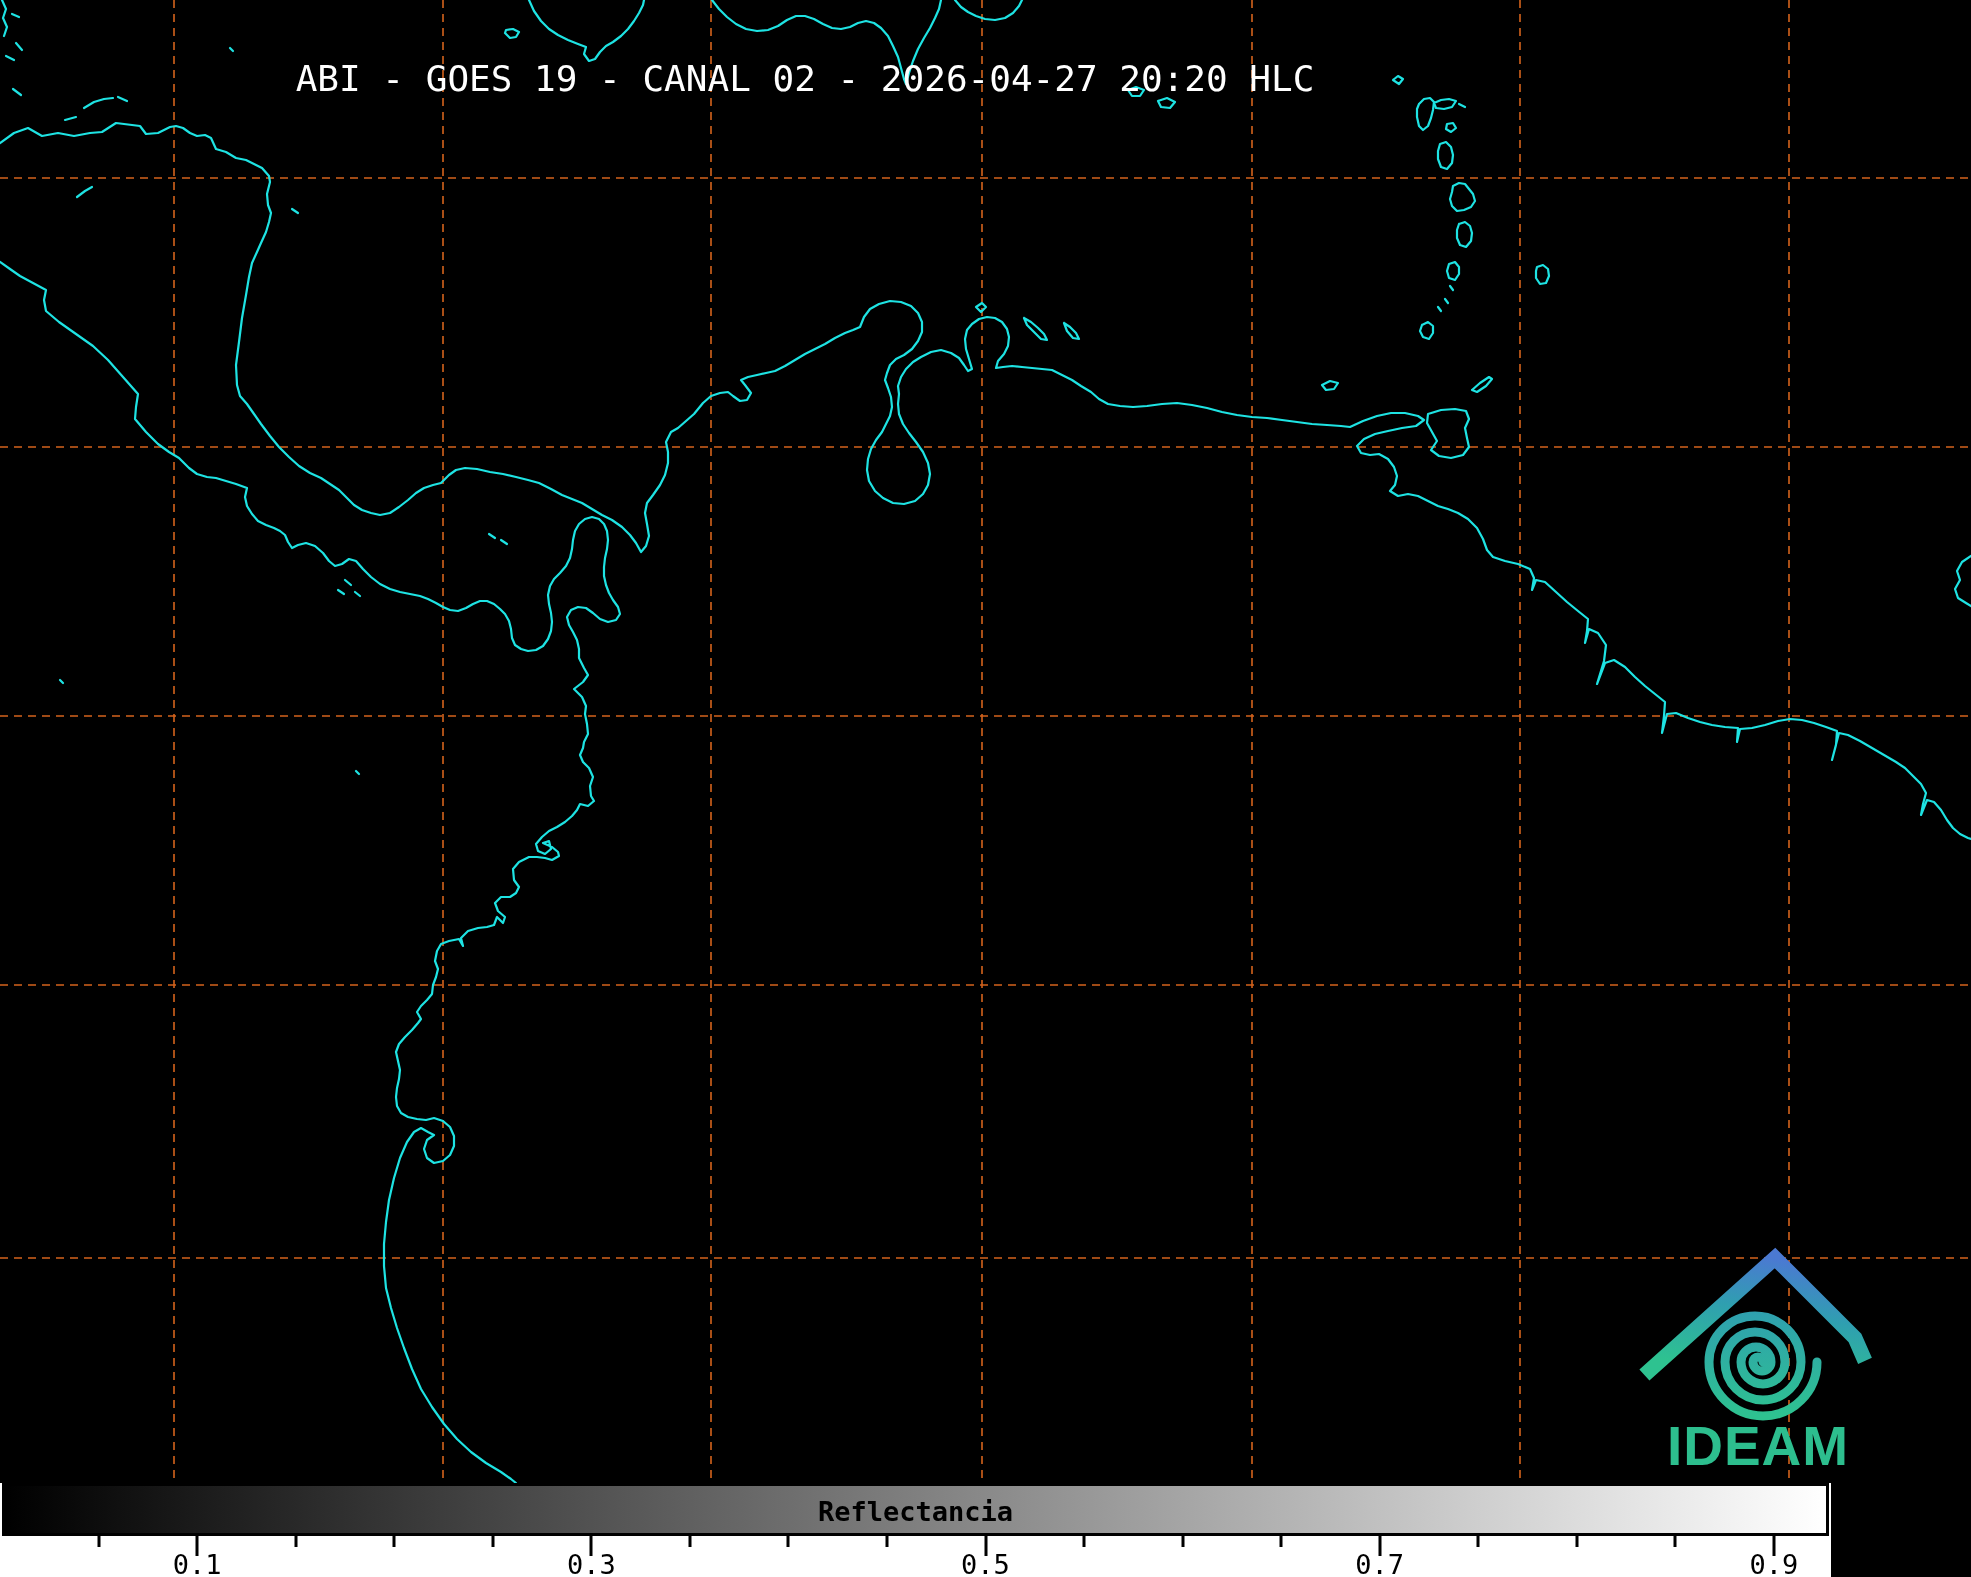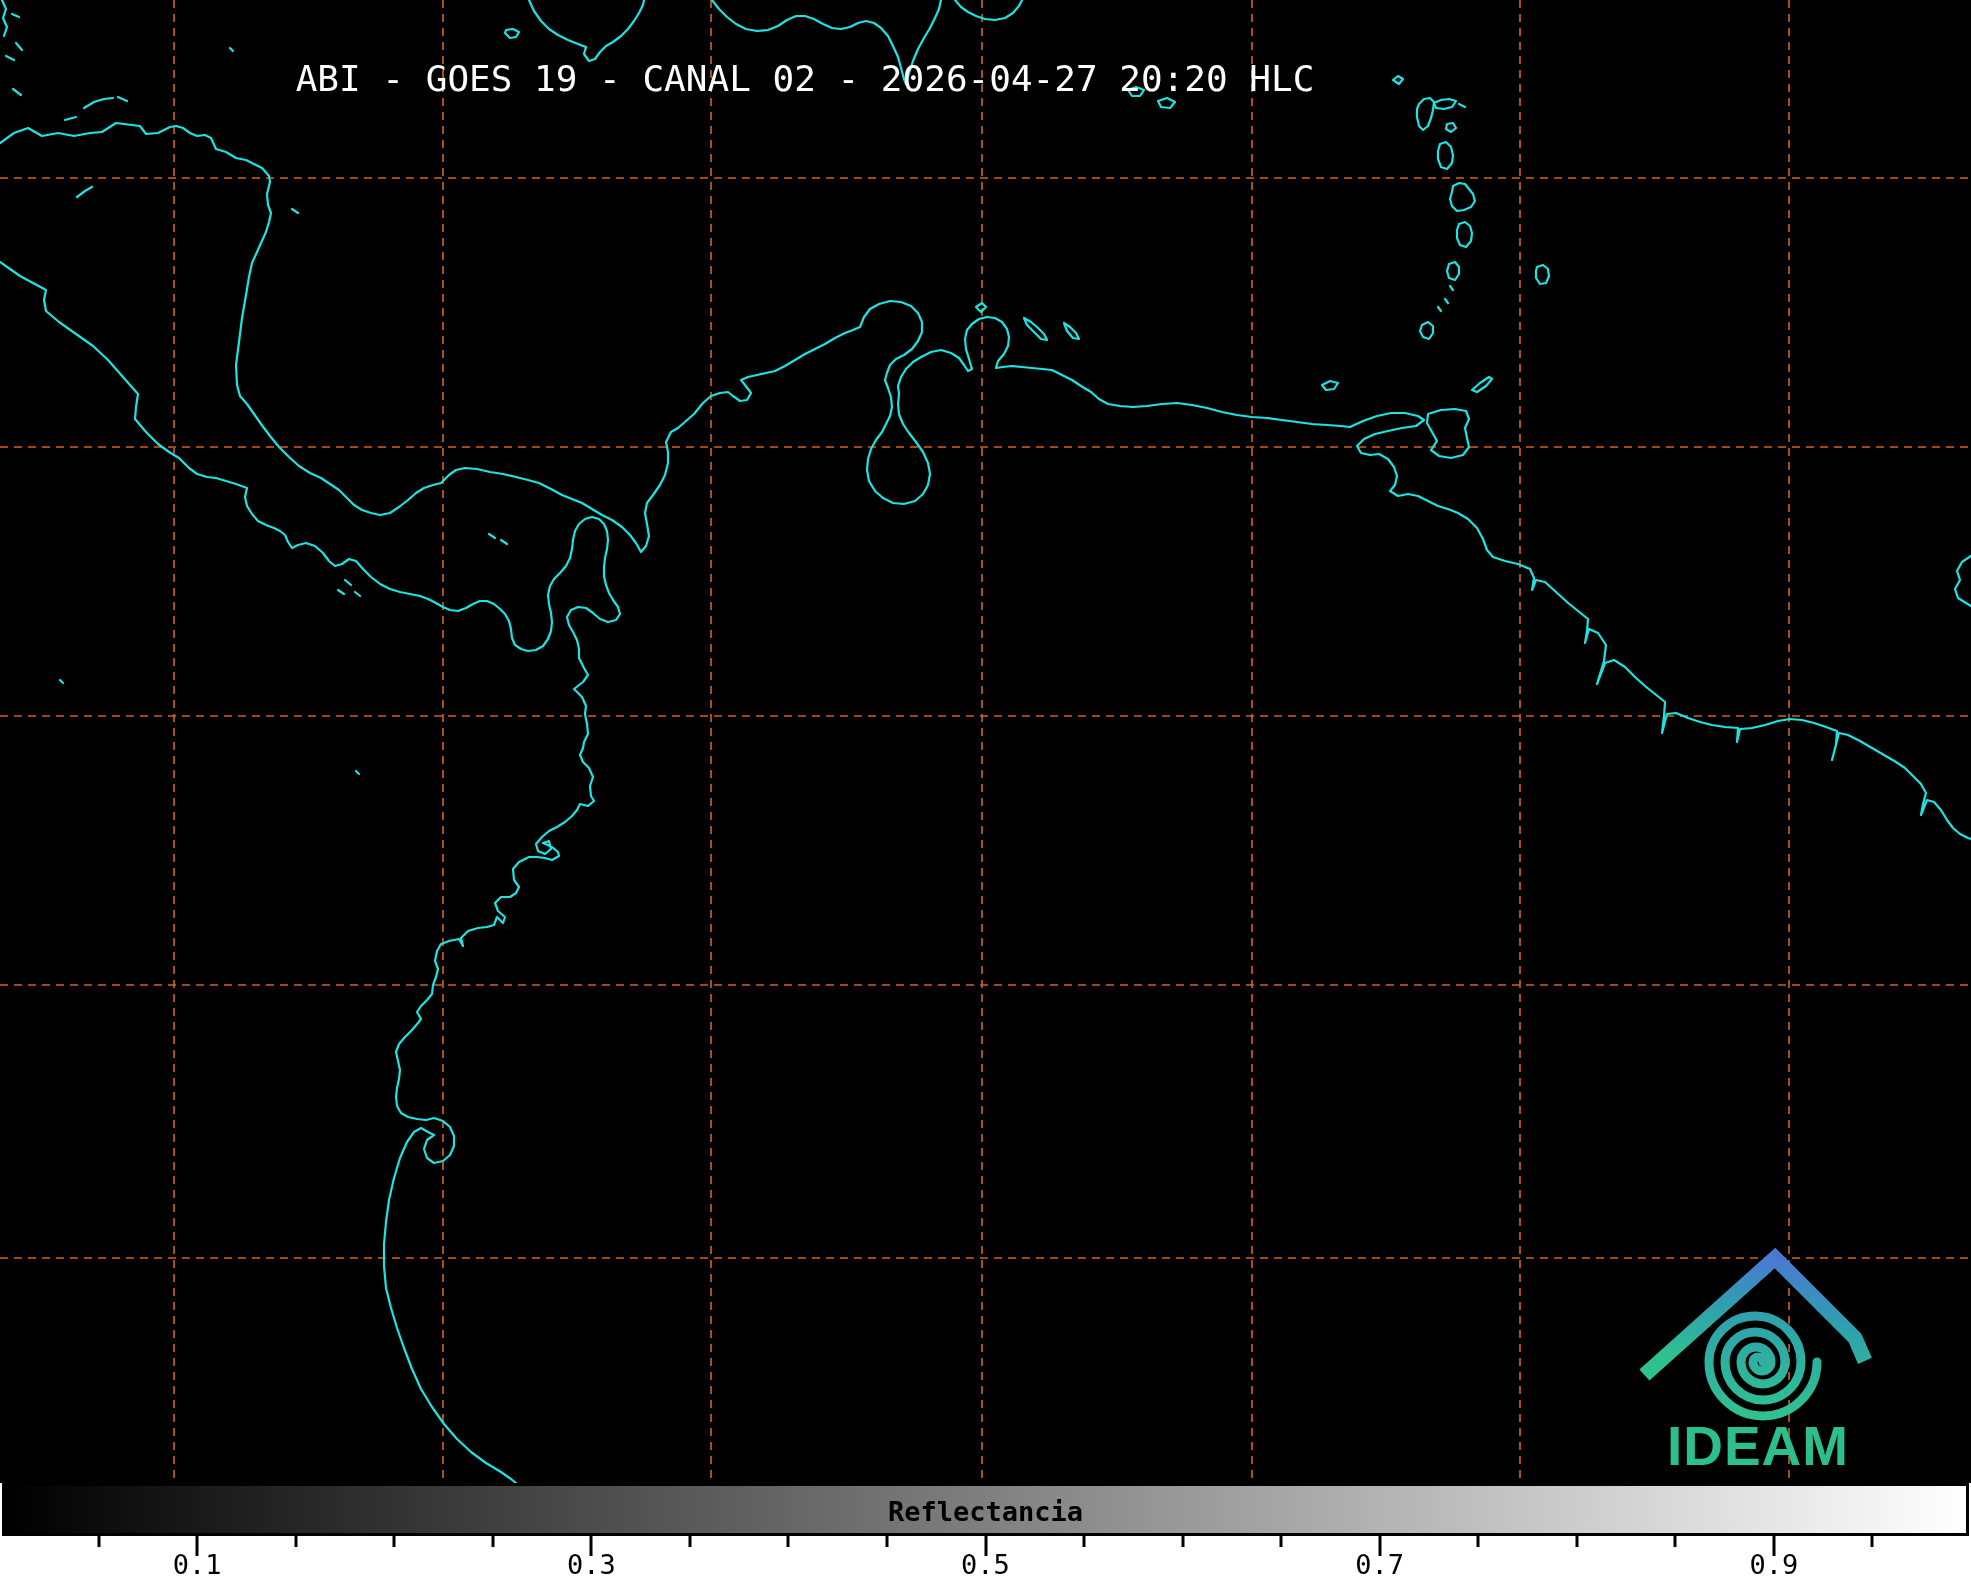--- a/index.html
+++ b/index.html
@@ -5,21 +5,21 @@
   html,body{margin:0;padding:0;background:#222;}
   .screen{position:relative;width:1971px;height:1577px;background:#000;overflow:hidden;
           font-family:"DejaVu Sans Mono","Liberation Mono",monospace;}
   .map-area{position:absolute;left:0;top:0;width:1610px;height:1483px;background:#000;}
   #map-svg{position:absolute;left:0;top:0;display:block;}
   .map-title{position:absolute;top:58px;left:50%;transform:translateX(-50%);
              color:#ffffff;font-size:36px;white-space:nowrap;letter-spacing:0px;}
   .ideam-logo{position:absolute;left:1620px;top:1230px;width:300px;height:250px;}
   .logo-text{font-family:"Liberation Sans","DejaVu Sans",sans-serif;font-weight:bold;
              font-size:55px;letter-spacing:1px;}
-  .colorbar-area{position:absolute;left:0;top:1483px;width:1971px;height:94px;background:#ffffff;}
+  .colorbar-area{position:absolute;left:0;top:1483px;width:1831px;height:94px;background:#ffffff;}
   .colorbar-bar{position:absolute;left:2px;right:2px;top:0;height:53px;
                 border:3px solid #000;box-sizing:border-box;}
   .colorbar-label{position:absolute;left:0;right:0;top:10px;text-align:center;
                   color:#000;font-weight:bold;font-size:27px;}
   .tick{position:absolute;width:3px;background:#000;transform:translateX(-50%);}
   .tick.major{top:53px;height:20px;}
   .tick.minor{top:53px;height:11px;}
   .tick-label{position:absolute;top:66px;transform:translateX(-50%);
               color:#000;font-size:27px;}
 </style>

